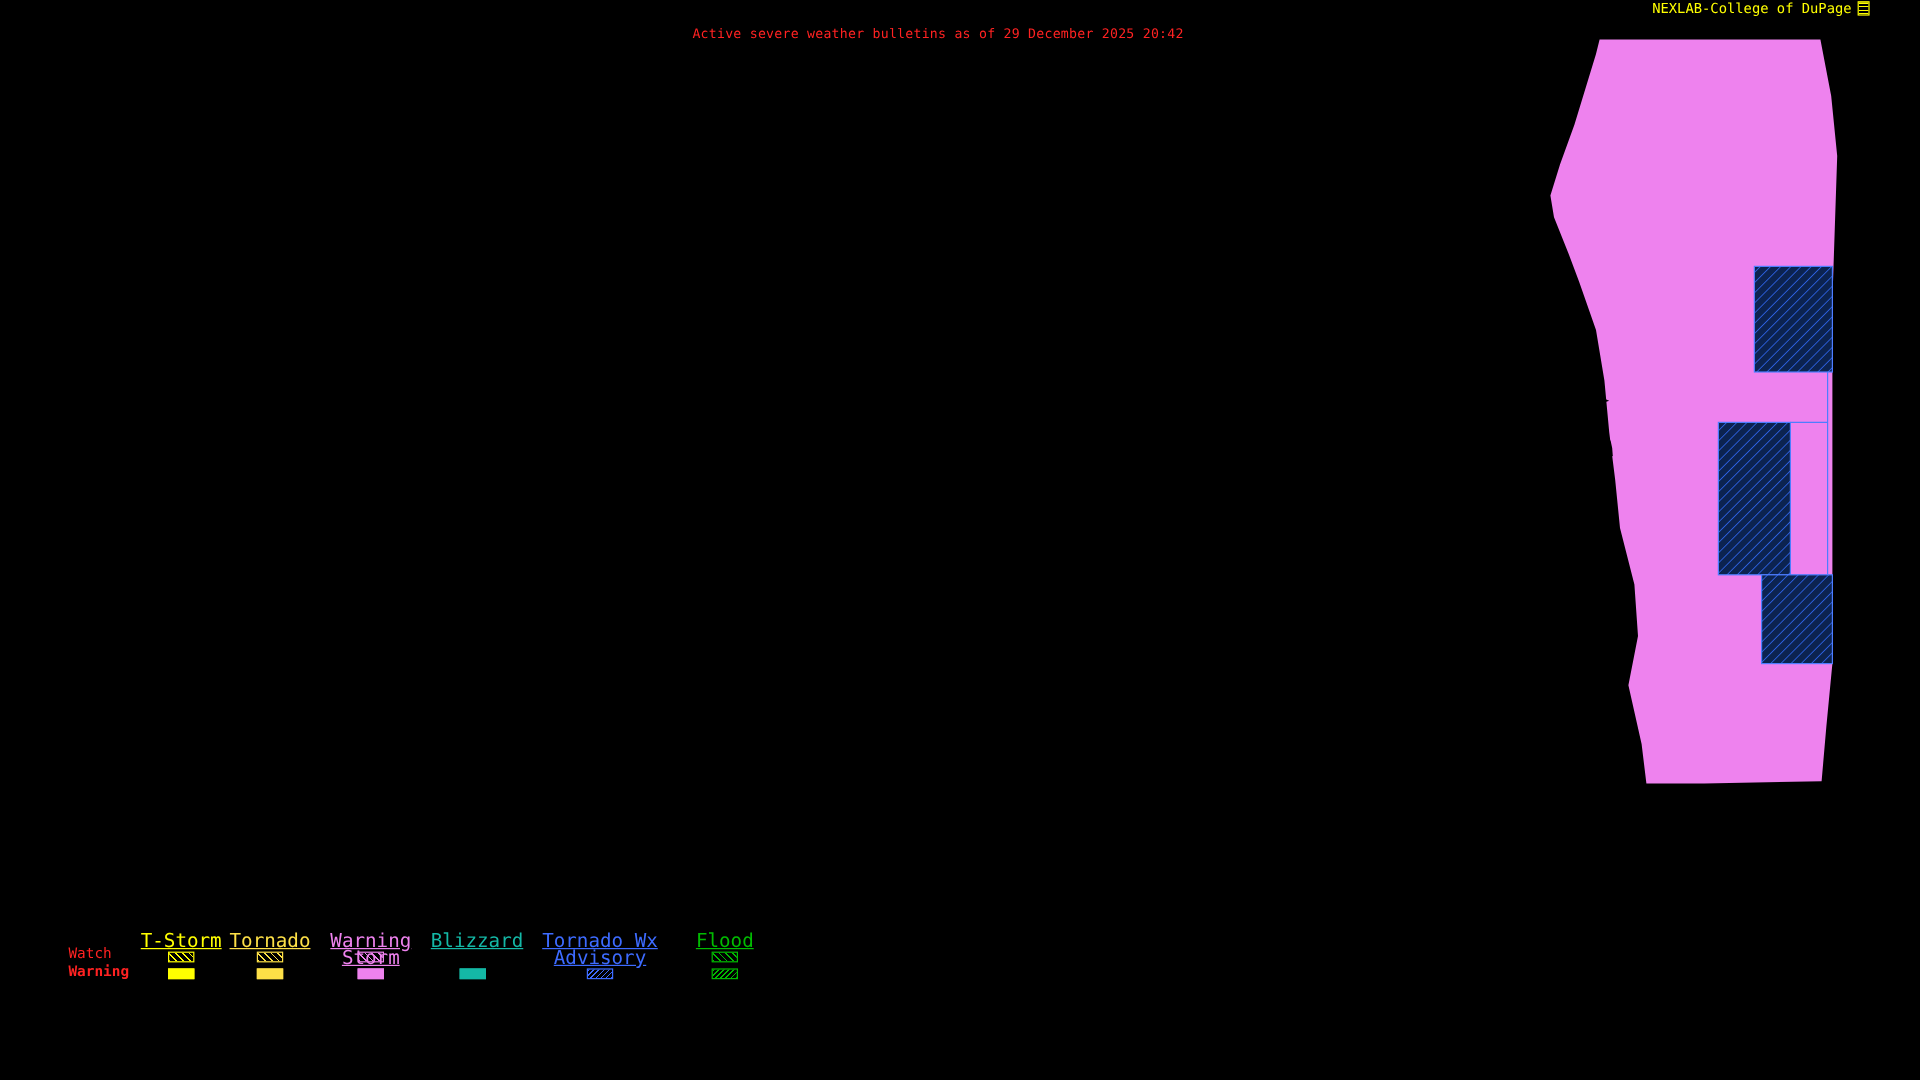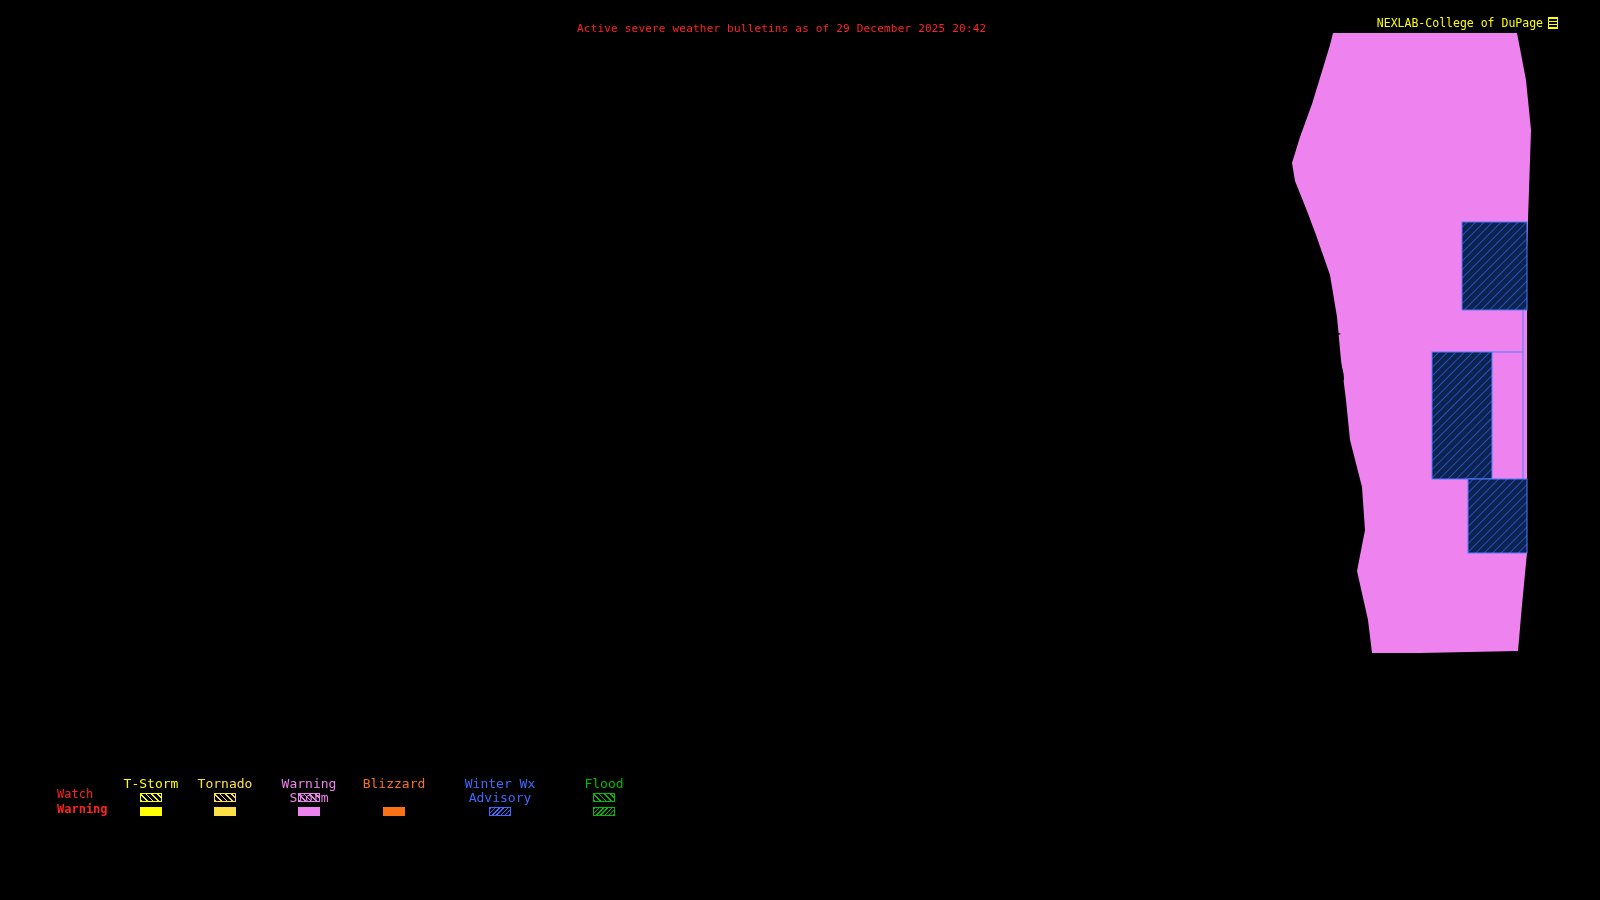--- a/index.html
+++ b/index.html
@@ -5,49 +5,49 @@
   html,body{margin:0;padding:0;background:#000;}
   .canvas{
     position:relative;width:1600px;height:900px;background:#000;overflow:hidden;
     font-family:"DejaVu Sans Mono", monospace;
   }
   .title{
     position:absolute;left:577px;top:22px;
     font-size:11px;color:#ff2222;letter-spacing:.2px;white-space:pre;
   }
   .brand{
-    position:absolute;top:16px;right:42px;display:flex;align-items:center;gap:5px;
+    position:absolute;top:0;right:42px;display:flex;align-items:center;gap:5px;
     color:#ffff00;font-size:11.5px;white-space:pre;
   }
   .logo{
     width:10px;height:12px;border:1px solid #ffff00;box-sizing:border-box;
     background:repeating-linear-gradient(0deg,#ffff00 0 1px,transparent 1px 3px);
   }
   svg.map{position:absolute;left:0;top:0;display:block;}
   .legend{position:absolute;left:0;top:777px;width:700px;height:42px;font-size:12px;}
   .rl{position:absolute;left:57px;color:#ff2222;}
   .rl.watch{top:10px;}
   .rl.warning{top:25px;font-weight:bold;}
   .col{position:absolute;top:0;text-align:center;}
-  .hdr{font-size:13px;line-height:14px;height:14px;}
+  .hdr{font-size:16px;line-height:14px;height:14px;text-decoration:underline;}
   .box{width:20px;height:7px;margin:2px auto 0;box-sizing:content-box;}
   .watch-box{
     border:1px solid currentColor;
     background-image:repeating-linear-gradient(45deg,currentColor 0 1px,transparent 1px 4px);
   }
   .warn-solid{border:1px solid currentColor;background-color:currentColor;margin-top:5px;}
   .warn-hatch{
     border:1px solid currentColor;margin-top:5px;
     background-image:repeating-linear-gradient(-45deg,currentColor 0 1px,transparent 1px 3px);
   }
   .spacer{visibility:hidden;border:1px solid transparent;}
   .c-yellow{color:#ffff00}
   .c-red{color:#fde047}
   .c-violet{color:#ee82ee}
-  .c-white{color:#f97316}
+  .c-white{color:#14b8a6}
   .c-blue{color:#3d6bff}
   .c-green{color:#00bb00}
 </style>
 </head>
 <body>
 
 <div class="canvas">
 
   <div class="title">Active severe weather bulletins as of 29 December 2025 20:42</div>
 
@@ -105,21 +105,21 @@
       <div class="box warn-solid"></div>
     </div>
 
     <div class="col c-white" style="left:359px;width:70px">
       <div class="hdr">Blizzard</div>
       <div class="box spacer"></div>
       <div class="box warn-solid"></div>
     </div>
 
     <div class="col c-blue" style="left:433px;width:134px">
-      <div class="hdr">Winter Wx Advisory</div>
+      <div class="hdr">Tornado Wx Advisory</div>
       <div class="box spacer"></div>
       <div class="box warn-hatch"></div>
     </div>
 
     <div class="col c-green" style="left:569px;width:70px">
       <div class="hdr">Flood</div>
       <div class="box watch-box"></div>
       <div class="box warn-hatch"></div>
     </div>
   </div>

